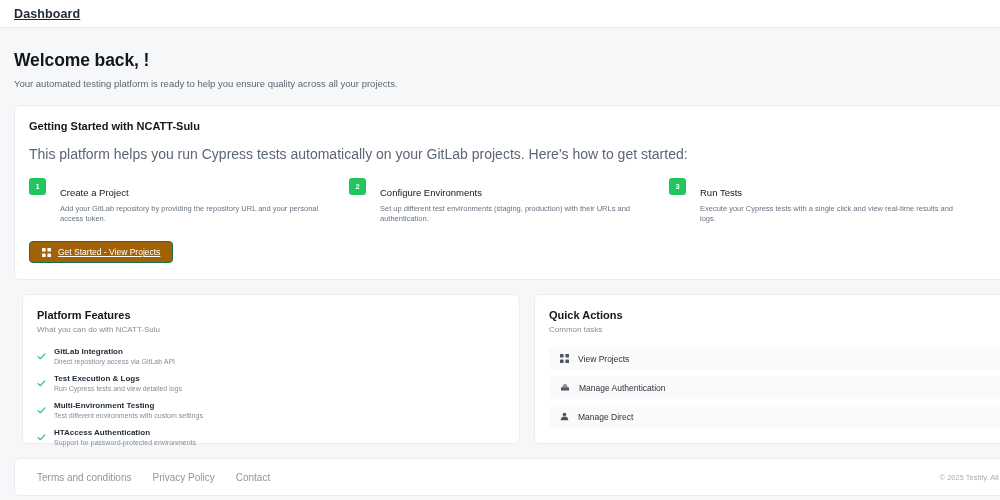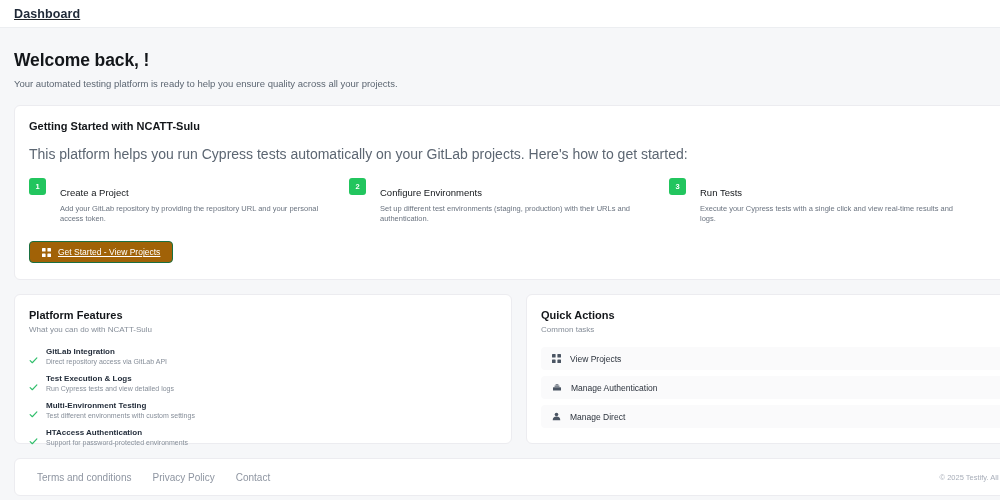--- a/index.html
+++ b/index.html
@@ -142,21 +142,21 @@
     color: #1f2937;
     border: 1px solid #e2e4e9;
   }
   .ic { flex: 0 0 auto; display: block; }
 
   
   .bottom-row {
     display: flex;
     gap: 14px;
     margin-top: 14px;
-    padding-left: 14px;
+    padding-left: 22px;
     padding-right: 0;
   }
   .features-card {
     width: 498px;
     flex: 0 0 auto;
     padding: 14px 16px 16px 14px;
     height: 150px;
   }
   .actions-card {
     flex: 1 1 auto;
@@ -172,21 +172,21 @@
   }
   .sec-sub {
     font-size: 8px;
     color: #868e99;
     margin-bottom: 13px;
   }
 
   
   .feat {
     display: flex;
-    align-items: flex-end;
+    align-items: center;
     margin-bottom: 9px;
   }
   .feat-check { margin-top: 1px; flex: 0 0 auto; }
   .feat-body { margin-left: 8px; }
   .feat-title {
     font-size: 8px;
     color: #1f2937;
     font-weight: bold;
     margin-bottom: 2px;
   }

